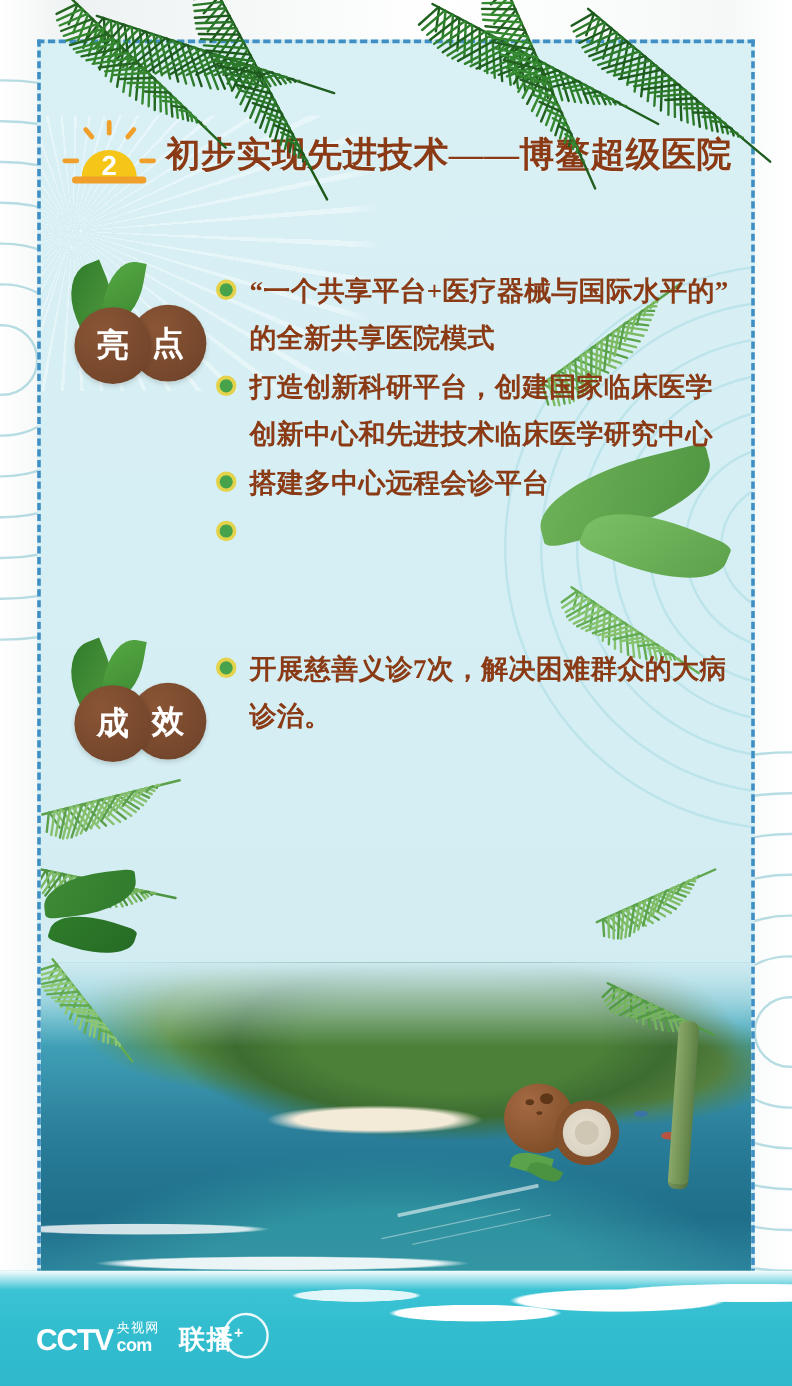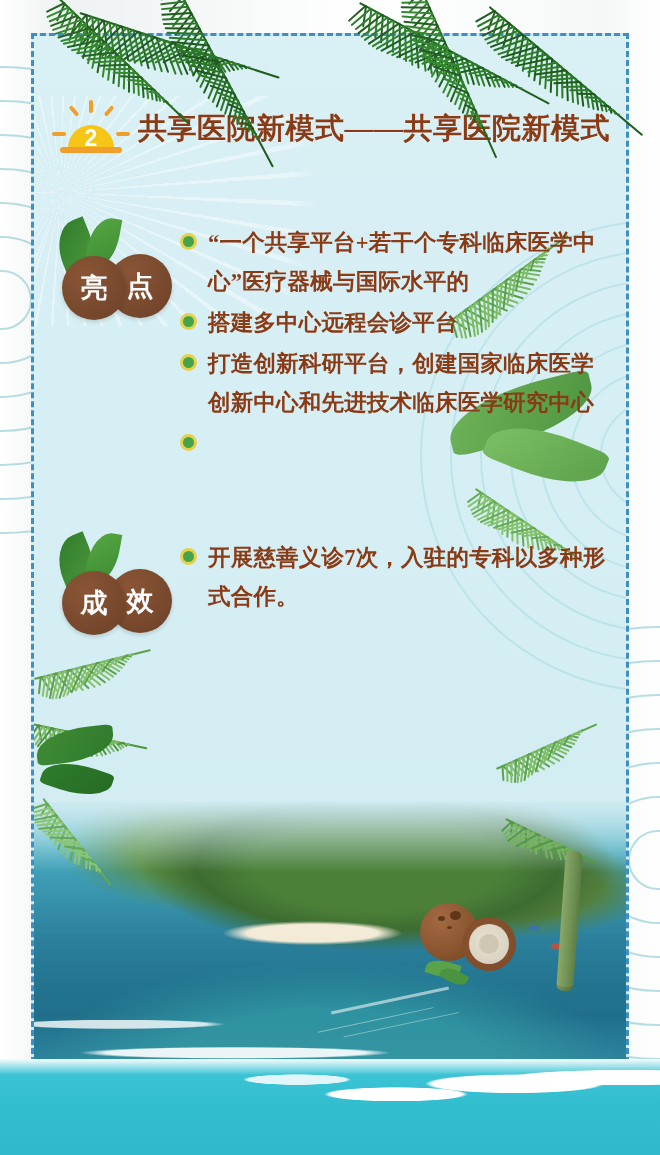--- a/index.html
+++ b/index.html
@@ -312,60 +312,60 @@
       <div class="sun">
         <div class="ray r1"></div>
         <div class="ray r2"></div>
         <div class="ray r3"></div>
         <div class="ray r4"></div>
         <div class="ray r5"></div>
         <div class="dome"></div>
         <div class="base"></div>
         <div class="num">2</div>
       </div>
-      <div class="title">共享医院新模式——共享医院新模式</div>
+      <div class="title">初步实现先进技术——博鳌超级医院</div>
     </div>
 
     <div class="section sec1">
       <div class="badge">
         <div class="leaf leaf-a"></div>
         <div class="leaf leaf-b"></div>
         <div class="disc d2">点</div>
         <div class="disc d1">亮</div>
       </div>
       <div class="bullets">
         <div class="bullet">
           <span class="dot"></span>
-          <span class="btext">“一个共享平台+若干个专科临床医学中心”医疗器械与国际水平的</span>
+          <span class="btext">“一个共享平台+医疗器械与国际水平的”的全新共享医院模式</span>
+        </div>
+        <div class="bullet">
+          <span class="dot"></span>
+          <span class="btext">打造创新科研平台，创建国家临床医学创新中心和先进技术临床医学研究中心</span>
         </div>
         <div class="bullet">
           <span class="dot"></span>
           <span class="btext">搭建多中心远程会诊平台</span>
         </div>
         <div class="bullet">
           <span class="dot"></span>
-          <span class="btext">打造创新科研平台，创建国家临床医学创新中心和先进技术临床医学研究中心</span>
-        </div>
-        <div class="bullet">
-          <span class="dot"></span>
         </div>
       </div>
     </div>
 
     <div class="section sec2">
       <div class="badge">
         <div class="leaf leaf-a"></div>
         <div class="leaf leaf-b"></div>
         <div class="disc d2">效</div>
         <div class="disc d1">成</div>
       </div>
       <div class="bullets">
         <div class="bullet">
           <span class="dot"></span>
-          <span class="btext">开展慈善义诊7次，入驻的专科以多种形式合作。</span>
+          <span class="btext">开展慈善义诊7次，解决困难群众的大病诊治。</span>
         </div>
       </div>
     </div>
 
     <div class="palm" id="palmRight" style="right:-30px; top:255px; width:200px; height:270px;">
         <div class="frond" style="left:-10px;top:30px;width:150px;height:4px;transform:rotate(-36deg);">
           <div class="stem" style="width:150px;background:#5aa24a"></div>
           <span style="left:6px;height:20.361418209201872px;background:#5aa24a;transform:rotate(20deg);width:2.4px"></span>
           <span style="left:6px;height:18.732504752465722px;background:#5aa24a;transform:rotate(-20deg);width:2.4px"></span>
           <span style="left:11.68px;height:23.797289491171743px;background:#7cbb63;transform:rotate(21.84deg);width:2.364px"></span>
@@ -1129,13 +1129,26 @@
         <span style="left:198px;height:3.857637417314163e-15px;background:#2c7a2a;transform:rotate(66deg);width:1.5px"></span>
         <span style="left:198px;height:3.5490264239290297e-15px;background:#2c7a2a;transform:rotate(-66deg);width:1.5px"></span>
       </div>
     </div>
 
   <div class="ocean">
     <div class="foam2"></div>
     <div class="foam"></div>
   </div>
 
+  <div class="footer-logos">
+    <div class="logo-cctv">
+      <span class="cctv">CCTV</span>
+      <span class="cn">
+        <span class="zh">央视网</span>
+        <span class="en">com</span>
+      </span>
+    </div>
+    <div class="logo-lb">
+      <span class="ring"></span>
+      <span>联播</span><sup>+</sup>
+    </div>
+  </div>
 </div>
 
 </body></html>

